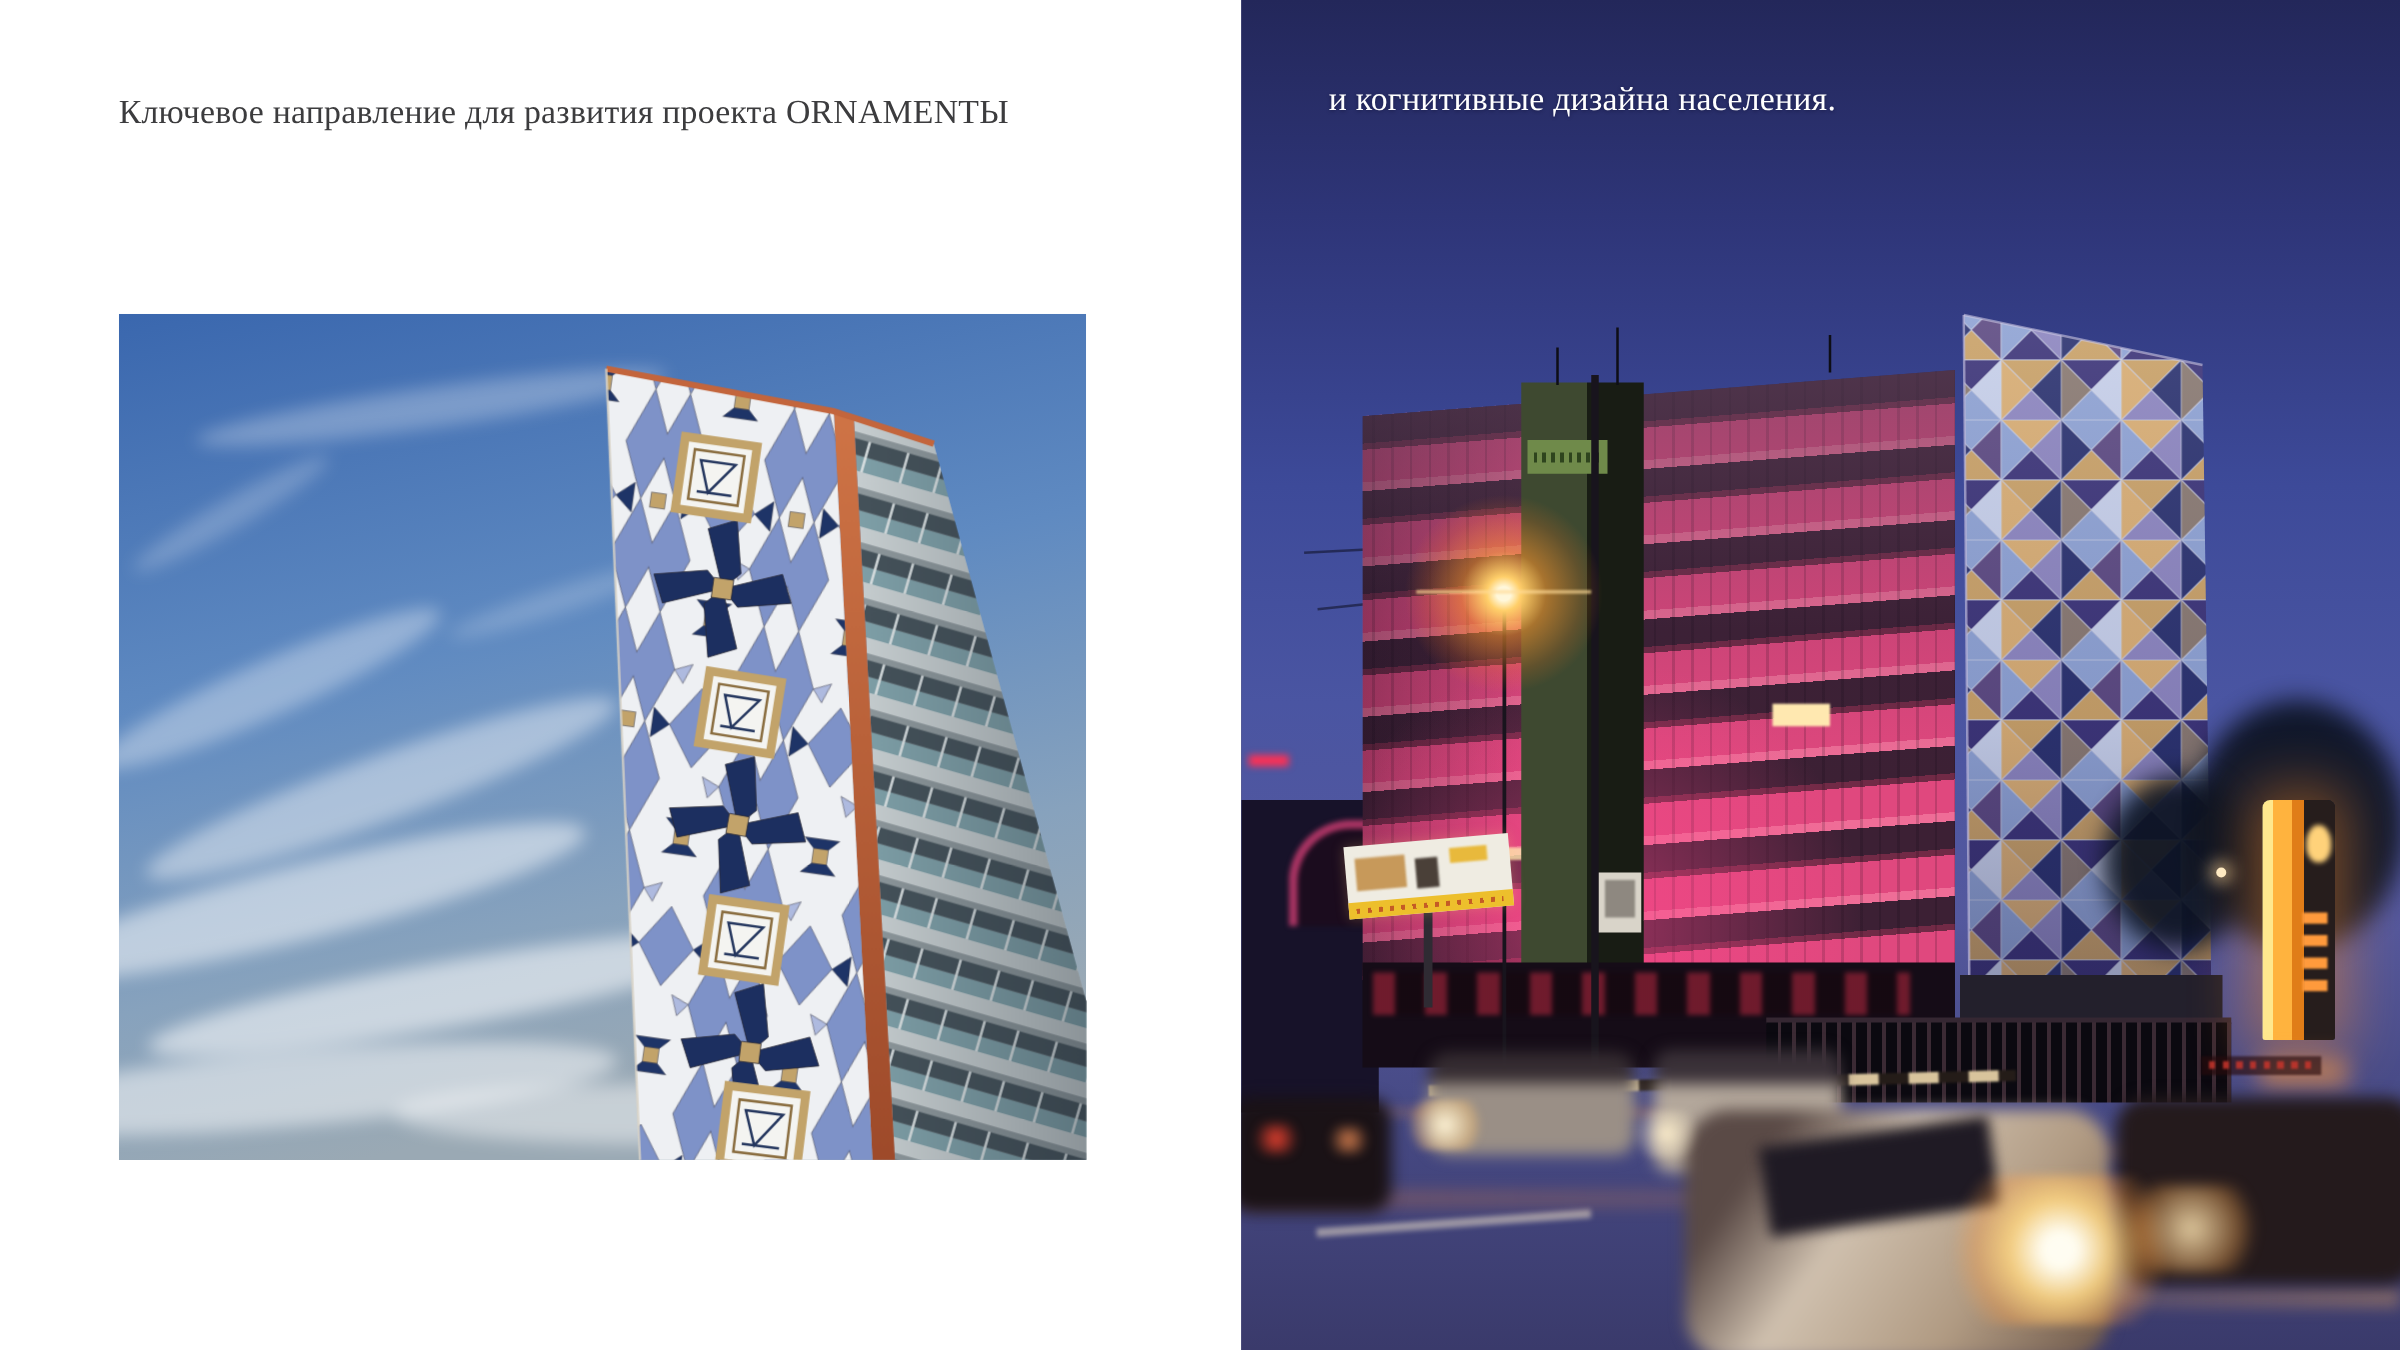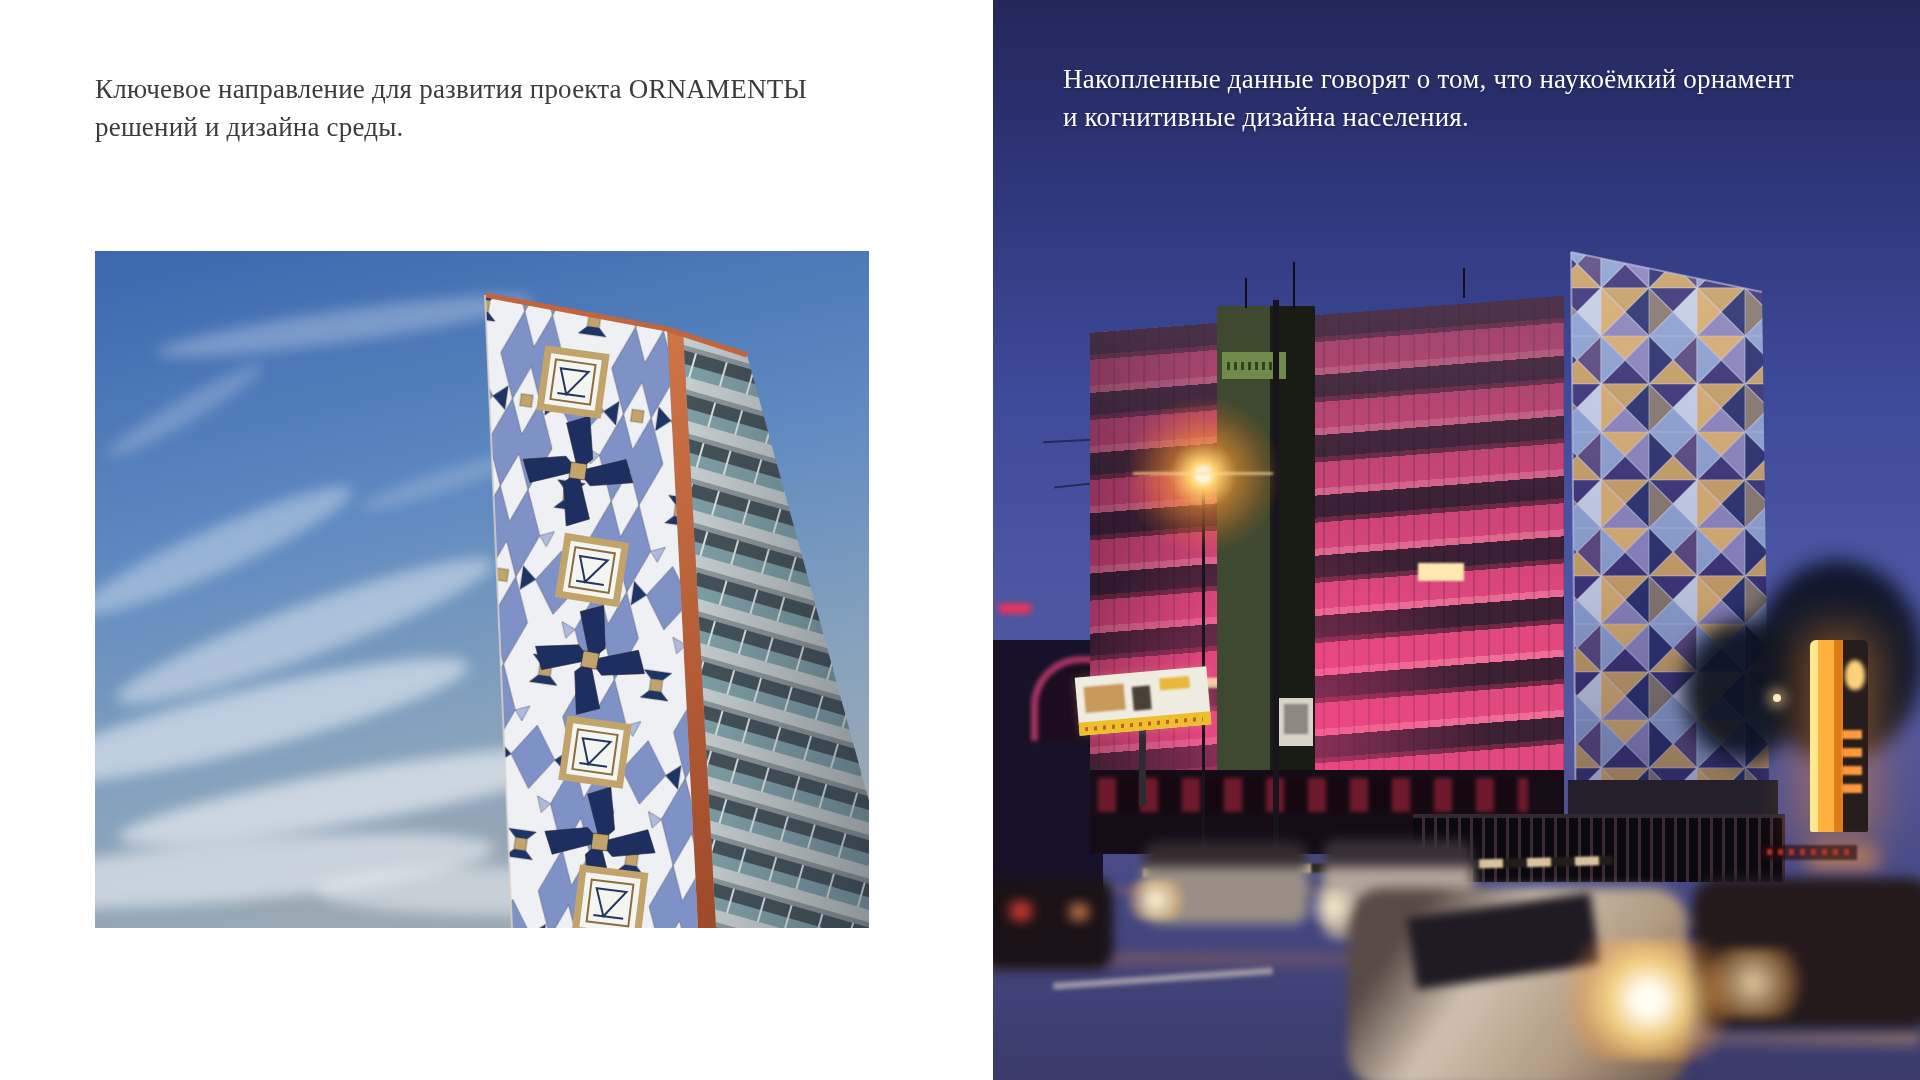--- a/index.html
+++ b/index.html
@@ -87,21 +87,20 @@
      filter:blur(5px);z-index:35;}
 </style>
 </head>
 <body>
 
 <div class="page">
 
   <div class="left-panel">
     <div class="para para-left">
       <div>Ключевое направление для развития проекта ORNAMENTЫ</div>
-      <div>решений и дизайна среды.</div>
     </div>
 
     <div class="left-photo">
       <svg width="774" height="677" viewBox="0 0 774 677" xmlns="http://www.w3.org/2000/svg">
         <defs>
           <linearGradient id="lsky" x1="0" y1="0" x2="0.25" y2="1">
             <stop offset="0" stop-color="#3a67ae"></stop>
               <stop offset="0.45" stop-color="#5f8ac1"></stop>
             <stop offset="0.78" stop-color="#87a2bd"></stop>
               <stop offset="1" stop-color="#9aa9b4"></stop>
@@ -355,17 +354,16 @@
     <div class="abs r-glow" style="left:308px;top:888px;width:64px;height:38px;background:radial-gradient(circle,rgba(255,240,205,.9),transparent 70%);filter:blur(3px);"></div>
 
     <div class="abs r-car" style="left:355px;top:888px;width:340px;height:200px;background:linear-gradient(125deg,#5a4a46 0 18%,#cfc0ae 40%,#b09a82 70%,#6a5446 100%);border-radius:36px;"></div>
     <div class="abs r-windshield"></div>
     <div class="abs r-glow" style="left:560px;top:940px;width:190px;height:120px;background:radial-gradient(circle,#fffdf2 0 12%,rgba(255,215,130,.85) 35%,rgba(255,160,70,.35) 60%,transparent 78%);filter:blur(4px);"></div>
 
     <div class="abs r-car" style="left:700px;top:878px;width:240px;height:150px;background:#241a1c;border-radius:24px;"></div>
     <div class="abs r-glow" style="left:700px;top:948px;width:120px;height:70px;background:radial-gradient(circle,rgba(255,230,180,.85),rgba(255,170,80,.35) 55%,transparent 75%);filter:blur(5px);"></div>
 
     <div class="para para-right">
-      <div>Накопленные данные говорят о том, что наукоёмкий орнамент</div>
       <div>и когнитивные дизайна населения.</div>
     </div>
   </div>
 </div>
 
 </body></html>

